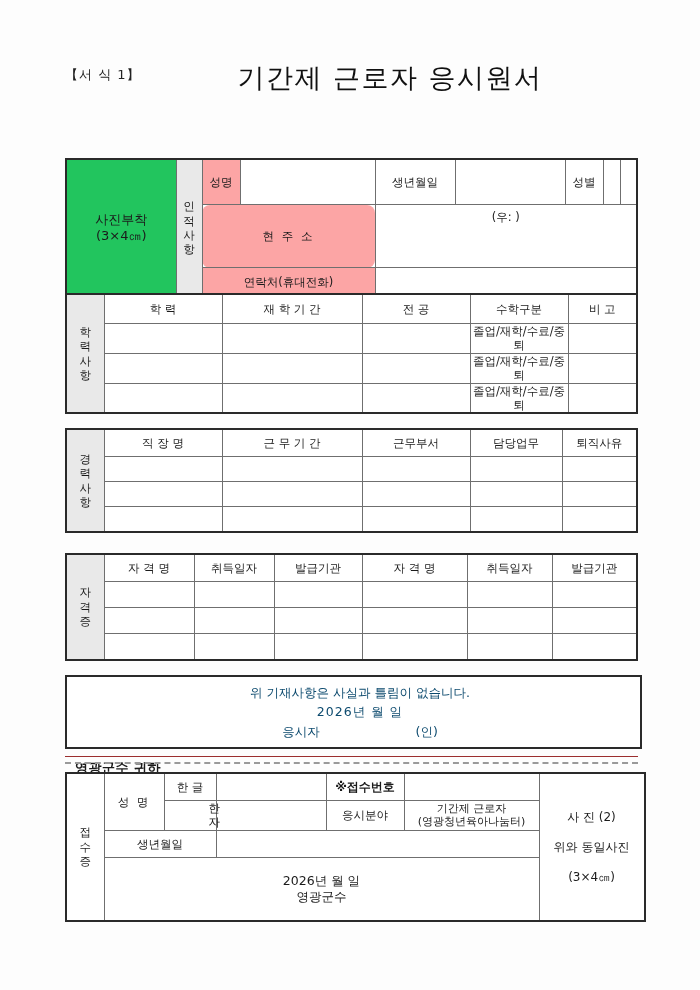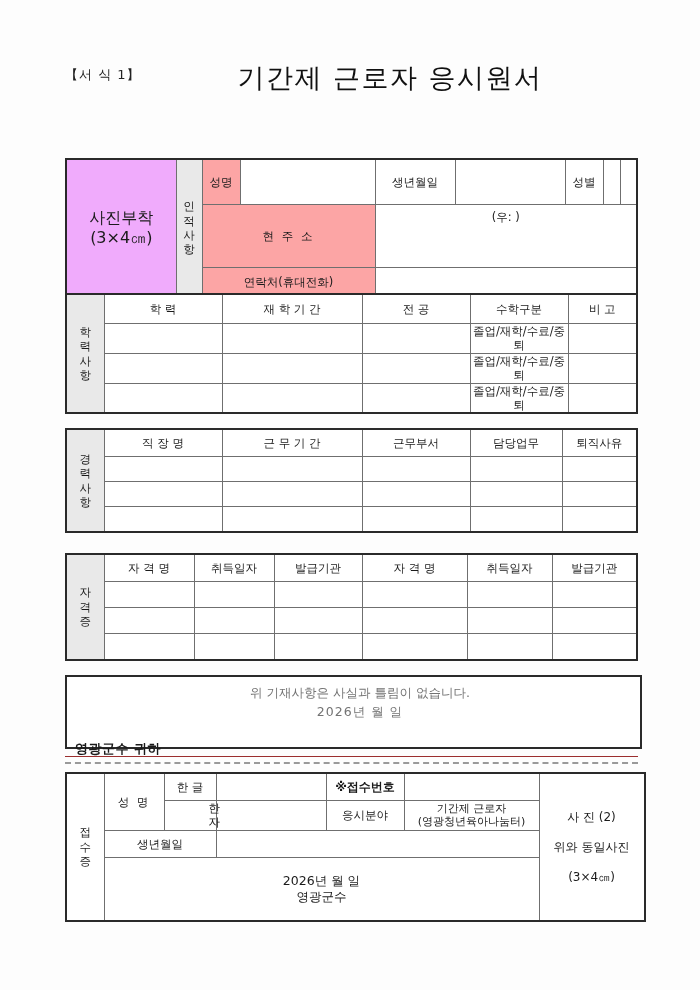--- a/index.html
+++ b/index.html
@@ -48,52 +48,52 @@
   .outer{border:2px solid #2a2a2a;}
   .gray{background:#fca5a5;}
   .vlabel{
     background:#e9e9e9;
     font-size:11.5px;
     letter-spacing:0px;
     line-height:1.55;
     width:26px;
   }
   .vlabel span{display:block;}
-  .sp2{letter-spacing:2px;}
+  .sp2{letter-spacing:2px;border-radius:8px;}
   .lft{text-align:left;padding-left:8px;}
 
   
   #receipt-no-table{left:65px;top:113px;width:190px;}
   #receipt-no-table td{height:28px;}
   #receipt-no-table .lbl{width:88px;font-weight:bold;font-size:12px;}
 
   
   #personal-table{left:65px;top:158px;width:573px;}
 
   .photo-cell{
     width:110px;
-    font-size:16px;
+    font-size:13px;
     line-height:1.9;
-    background:#f0abfc;
+    background:#22c55e;
   }
 
   
   #education-table{left:65px;top:293px;width:573px;}
   
   #career-table{left:65px;top:428px;width:573px;}
   
   #license-table{left:65px;top:553px;width:573px;}
 
   
   #declaration-box{
     position:absolute;left:65px;top:675px;width:573px;height:70px;
     border:2px solid #2a2a2a;background:#fff;
   }
   #declaration-box .d-line{
-    text-align:center;font-size:12.5px;line-height:1.55;color:#737373;padding-left:13px;
+    text-align:center;font-size:12.5px;line-height:1.55;color:#0c4a6e;padding-left:13px;
   }
   #declaration-box .d1{margin-top:6px;}
   #declaration-box .d2{letter-spacing:1px;}
   #declaration-box .d3 .a{display:inline-block;}
   #declaration-box .d3 .b{display:inline-block;margin-left:92px;}
   #declaration-box .d4{
     text-align:left;margin-left:8px;margin-top:18px;
     font-size:13px;font-weight:bold;letter-spacing:0.5px;
   }
 
@@ -309,20 +309,24 @@
       <td></td>
       <td></td>
       <td></td>
     </tr>
   </tbody>
     </table>
 
   <div id="declaration-box">
     <div class="d-line d1">위 기재사항은 사실과 틀림이 없습니다.</div>
     <div class="d-line d2">2026년       월          일</div>
+    <div class="d-line d3">
+      <span class="a">응시자</span>
+      <span class="b">(인)</span>
+    </div>
     <div class="d4">영광군수 귀하</div>
   </div>
 
   <div id="cut-rule-solid"></div>
   <div id="cut-rule-dashed"></div>
 
   <table class="tbl outer" id="receipt-table">
     <colgroup>
       <col style="width:38px">
         <col style="width:60px">

